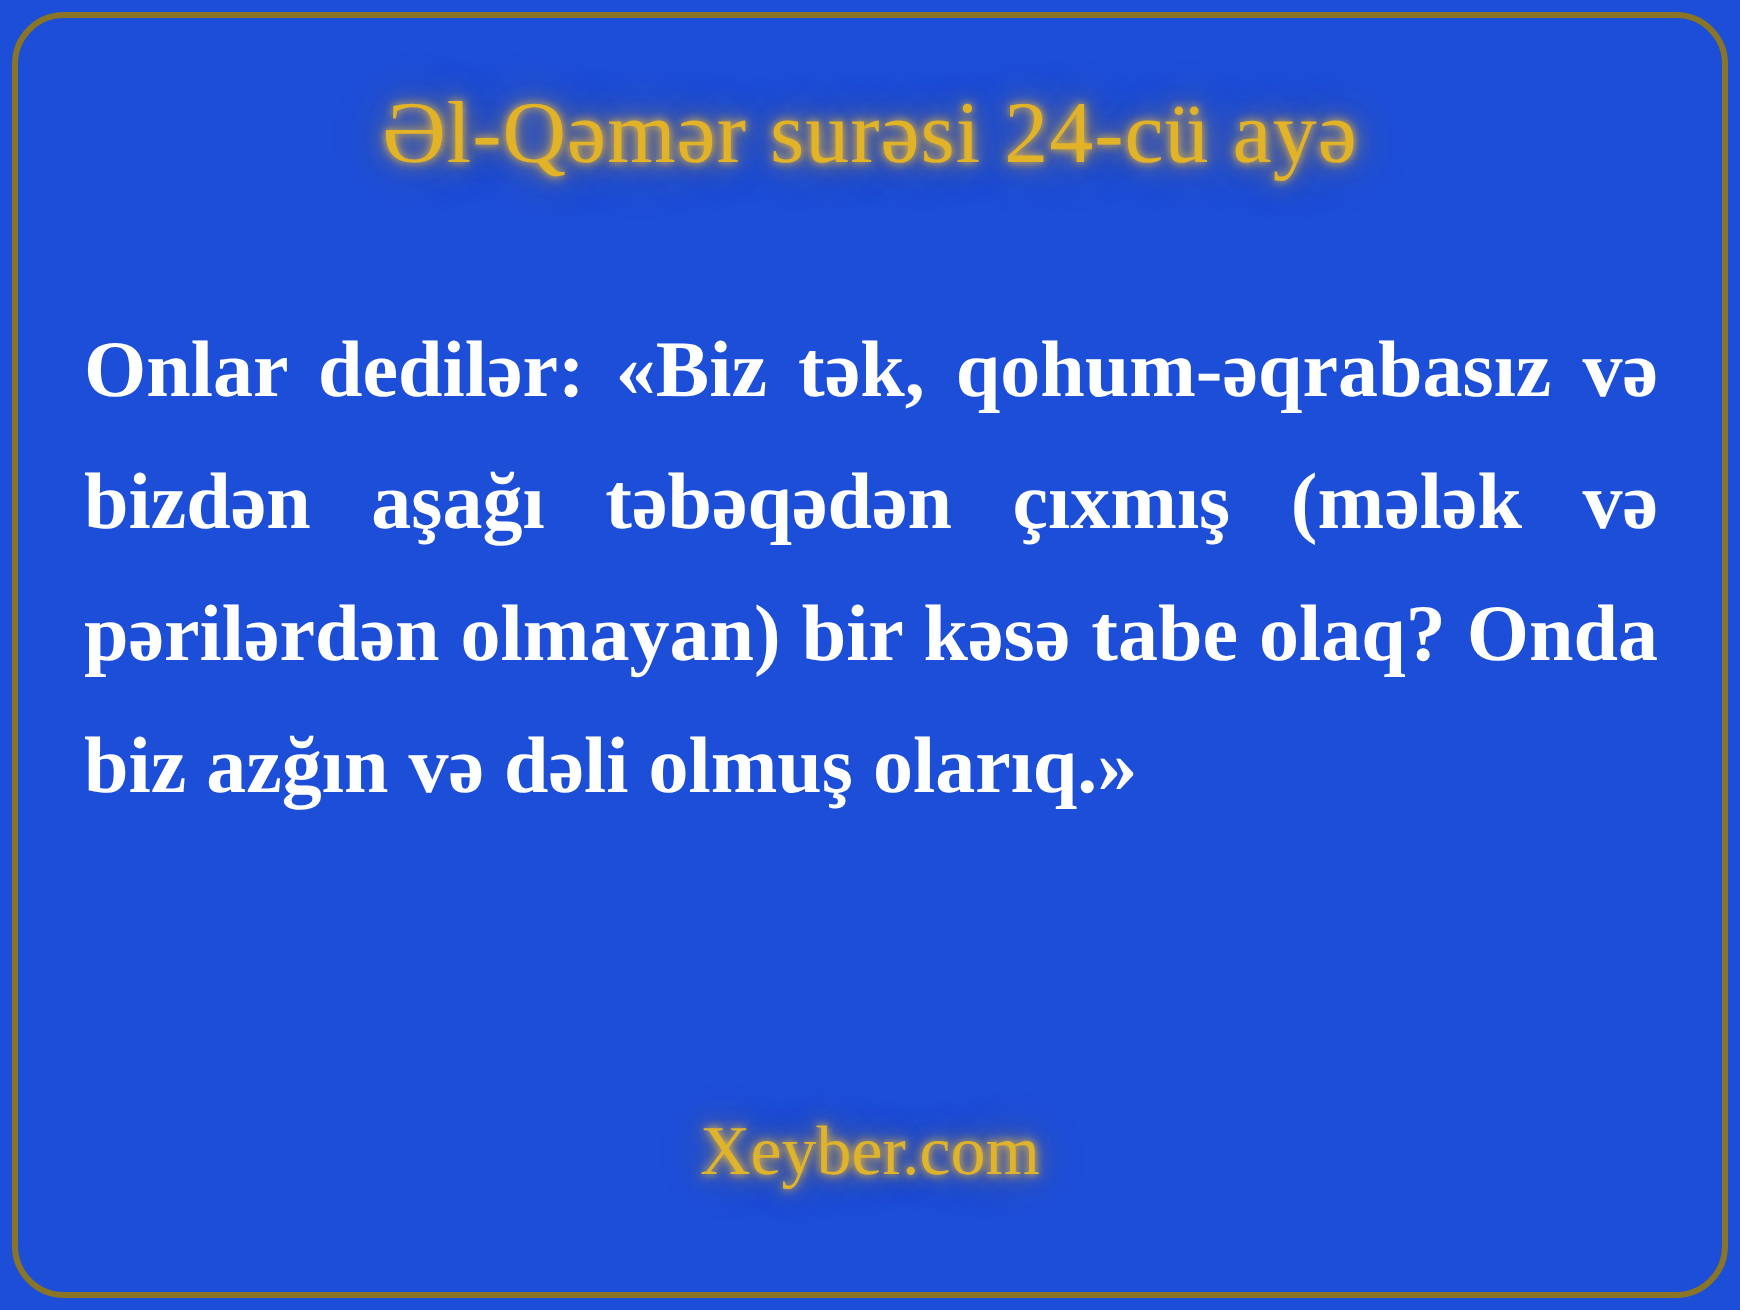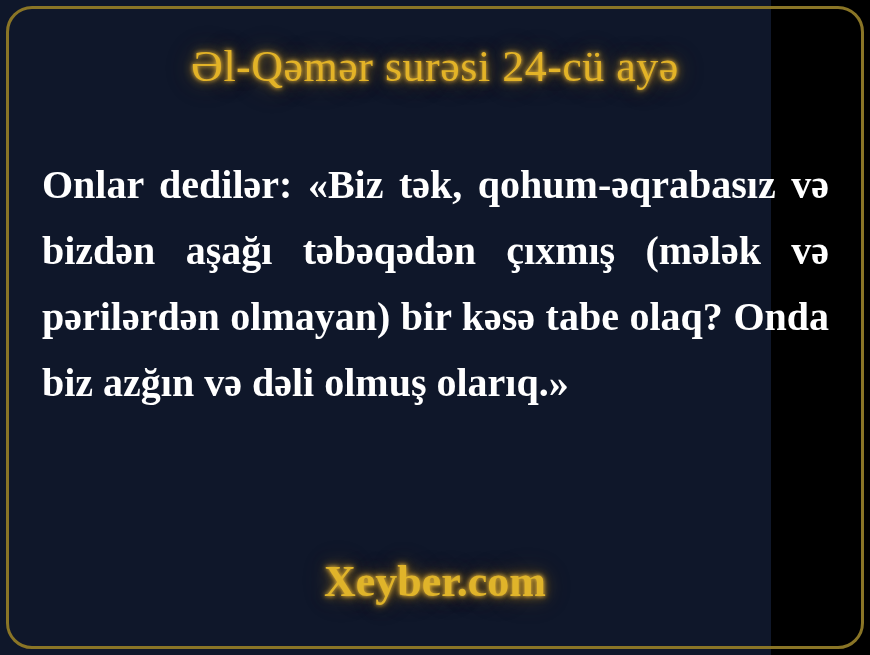--- a/index.html
+++ b/index.html
@@ -9,23 +9,23 @@
   }
   body {
     width: 870px;
     height: 655px;
     overflow: hidden;
     font-family: "Liberation Serif", "DejaVu Serif", serif;
   }
 
   #slide {
     position: relative;
-    width: 771px;
+    width: 870px;
     height: 655px;
-    background: #0f172a;
+    background: #1d4ed8;
     box-sizing: border-box;
   }
 
   
   #frame {
     position: absolute;
     left: 6px;
     top: 6px;
     width: 858px;
     height: 643px;
@@ -81,22 +81,22 @@
     word-spacing: 0px;
   }
 
   
   #watermark {
     position: absolute;
     left: 0;
     top: 556px;
     width: 870px;
     text-align: center;
-    font-size: 44px;
-    font-weight: bold;
+    font-size: 35px;
+    font-weight: normal;
     color: #e0b42a;
     letter-spacing: 0px;
     text-shadow:
       0 0 4px rgba(245,195,60,0.95),
       0 0 9px rgba(225,165,30,0.70),
       0 0 18px rgba(195,135,15,0.45),
       0 0 30px rgba(160,105,5,0.28);
     white-space: nowrap;
   }
 </style>

